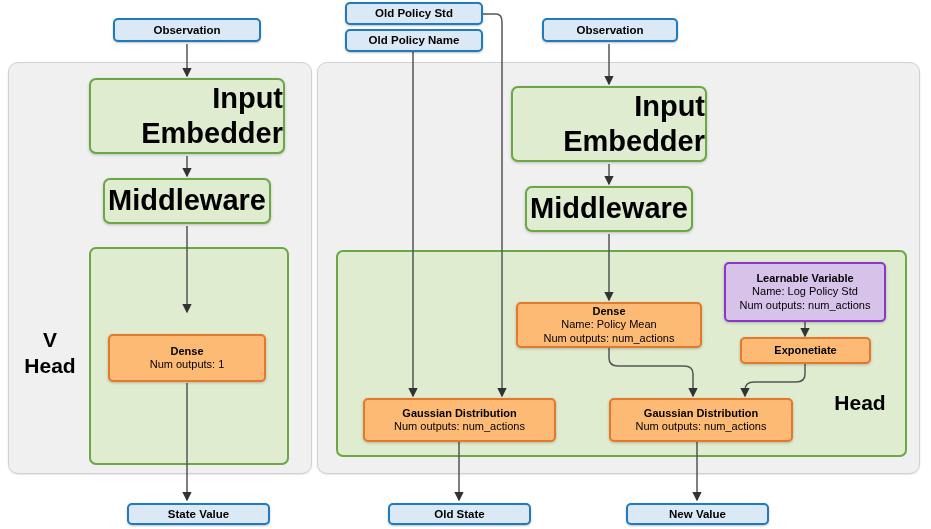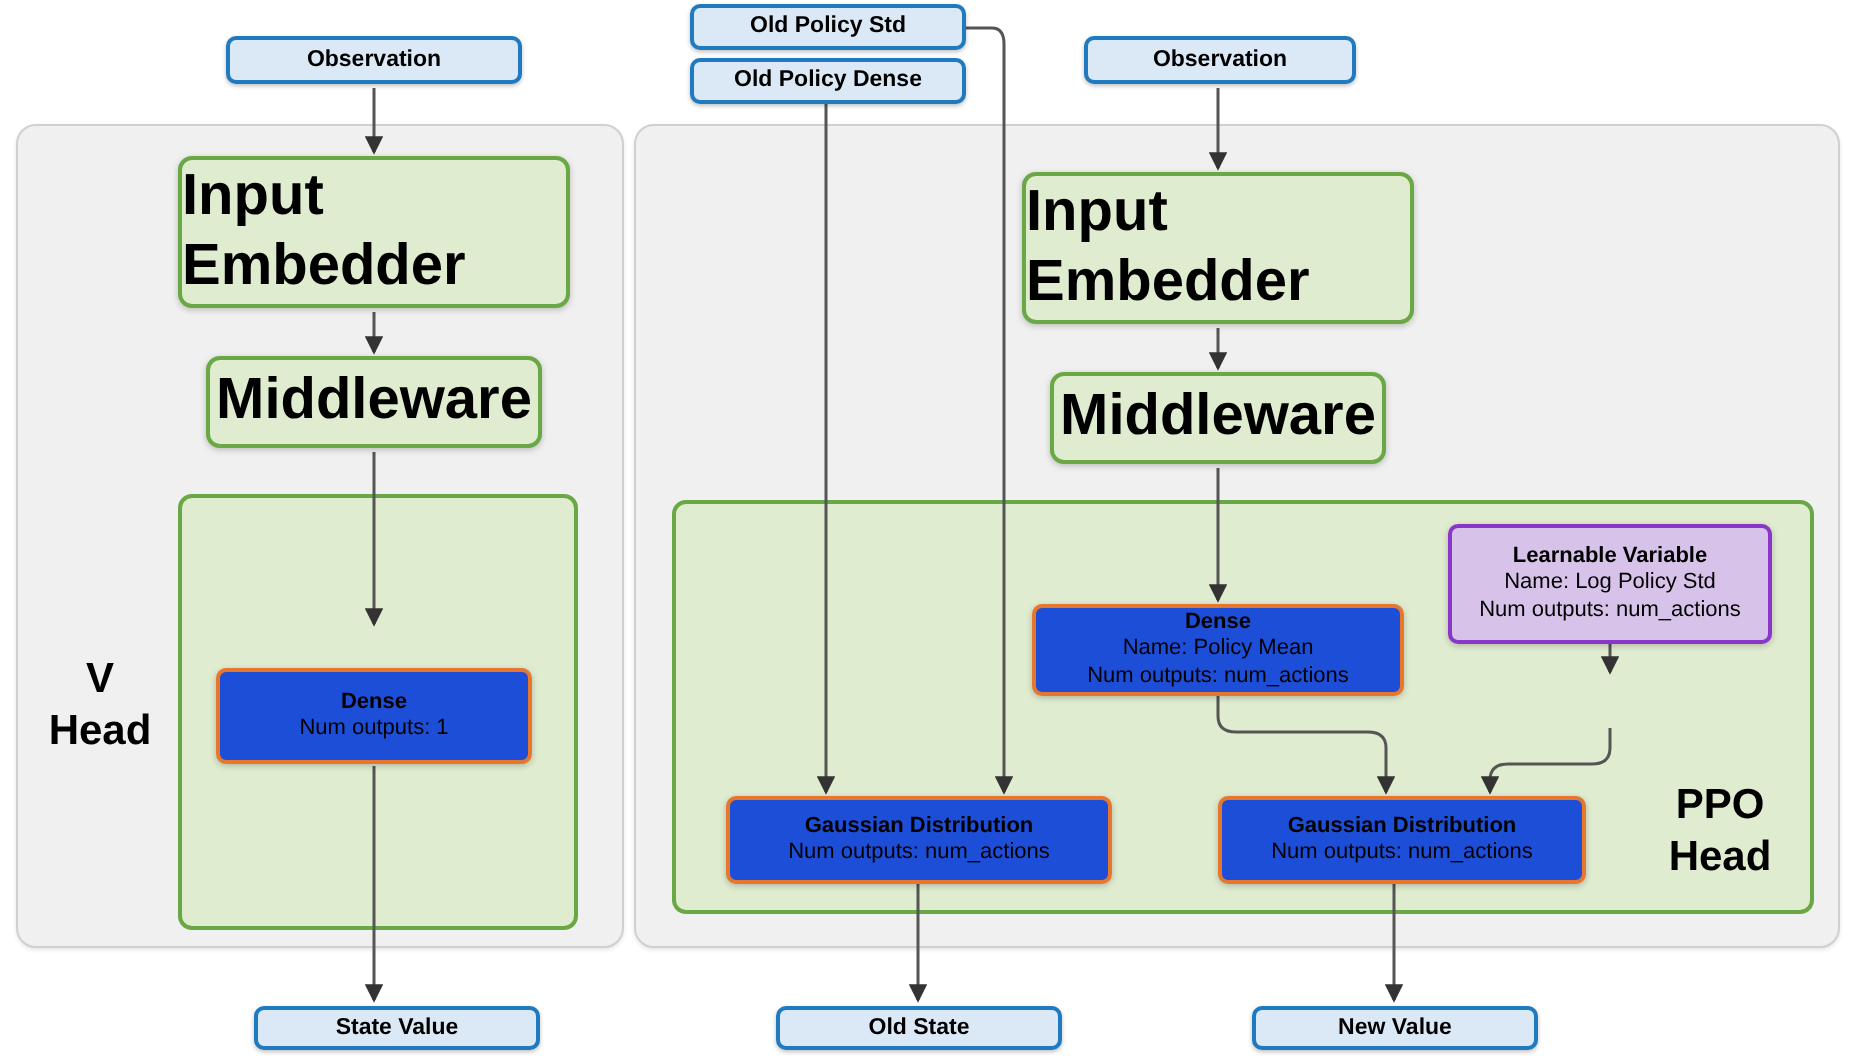--- a/index.html
+++ b/index.html
@@ -42,21 +42,21 @@
     border-radius: 7px;
     z-index: 2;
   }
   .node {
     position: absolute;
     box-sizing: border-box;
     display: flex;
     flex-direction: column;
     align-items: center;
     justify-content: center;
-    text-align: left;
+    text-align: right;
     z-index: 8;
     line-height: 1.22;
   }
   .node-blue {
     background: #dbe9f7;
     border: 2px solid #1f7ac0;
     border-radius: 5px;
     color: #000000;
     font-size: 11.5px;
     font-weight: bold;
@@ -65,21 +65,21 @@
   .node-green-big {
     background: #dfeccf;
     border: 2px solid #69a845;
     border-radius: 7px;
     color: #000000;
     font-size: 29px;
     font-weight: bold;
     box-shadow: 0 1px 3px rgba(0,0,0,0.22);
   }
   .node-orange {
-    background: #1d4ed8;
+    background: #fdba74;
     border: 2px solid #e8772e;
     border-radius: 5px;
     color: #000000;
     font-size: 11px;
     box-shadow: 0 1px 3px rgba(0,0,0,0.22);
   }
   .node-purple {
     background: #d7c3ea;
     border: 2px solid #8a37c9;
     border-radius: 5px;
@@ -180,21 +180,21 @@
   <div class="head-label" style="left:14px; top:327px; width:72px;">
     <div>V</div>
     <div>Head</div>
   </div>
 
   <div class="node node-blue" style="left:345px; top:2px; width:138px; height:23px;">
     <span>Old Policy Std</span>
   </div>
 
   <div class="node node-blue" style="left:345px; top:29px; width:138px; height:23px;">
-    <span>Old Policy Dense</span>
+    <span>Old Policy Name</span>
   </div>
 
   <div class="node node-blue" style="left:542px; top:18px; width:136px; height:24px;">
     <span>Observation</span>
   </div>
 
   <div class="node node-green-big" style="left:511px; top:86px; width:196px; height:76px;">
     <span>Input Embedder</span>
   </div>
 
@@ -207,37 +207,39 @@
     <span class="node-sub">Name: Policy Mean</span>
     <span class="node-sub">Num outputs: num_actions</span>
   </div>
 
   <div class="node node-purple" style="left:724px; top:262px; width:162px; height:60px;">
     <span class="node-title">Learnable Variable</span>
     <span class="node-sub">Name: Log Policy Std</span>
     <span class="node-sub">Num outputs: num_actions</span>
   </div>
 
+  <div class="node node-orange" style="left:740px; top:337px; width:131px; height:27px;">
+    <span class="node-title">Exponetiate</span>
+  </div>
 
   <div class="node node-orange" style="left:363px; top:398px; width:193px; height:44px;">
     <span class="node-title">Gaussian Distribution</span>
     <span class="node-sub">Num outputs: num_actions</span>
   </div>
 
   <div class="node node-orange" style="left:609px; top:398px; width:184px; height:44px;">
     <span class="node-title">Gaussian Distribution</span>
     <span class="node-sub">Num outputs: num_actions</span>
   </div>
 
   <div class="node node-blue" style="left:388px; top:503px; width:143px; height:22px;">
     <span>Old State</span>
   </div>
 
   <div class="node node-blue" style="left:626px; top:503px; width:143px; height:22px;">
     <span>New Value</span>
   </div>
 
   <div class="head-label" style="left:812px; top:390px; width:96px;">
-    <div>PPO</div>
     <div>Head</div>
   </div>
 
 </div>
 
 </body></html>

